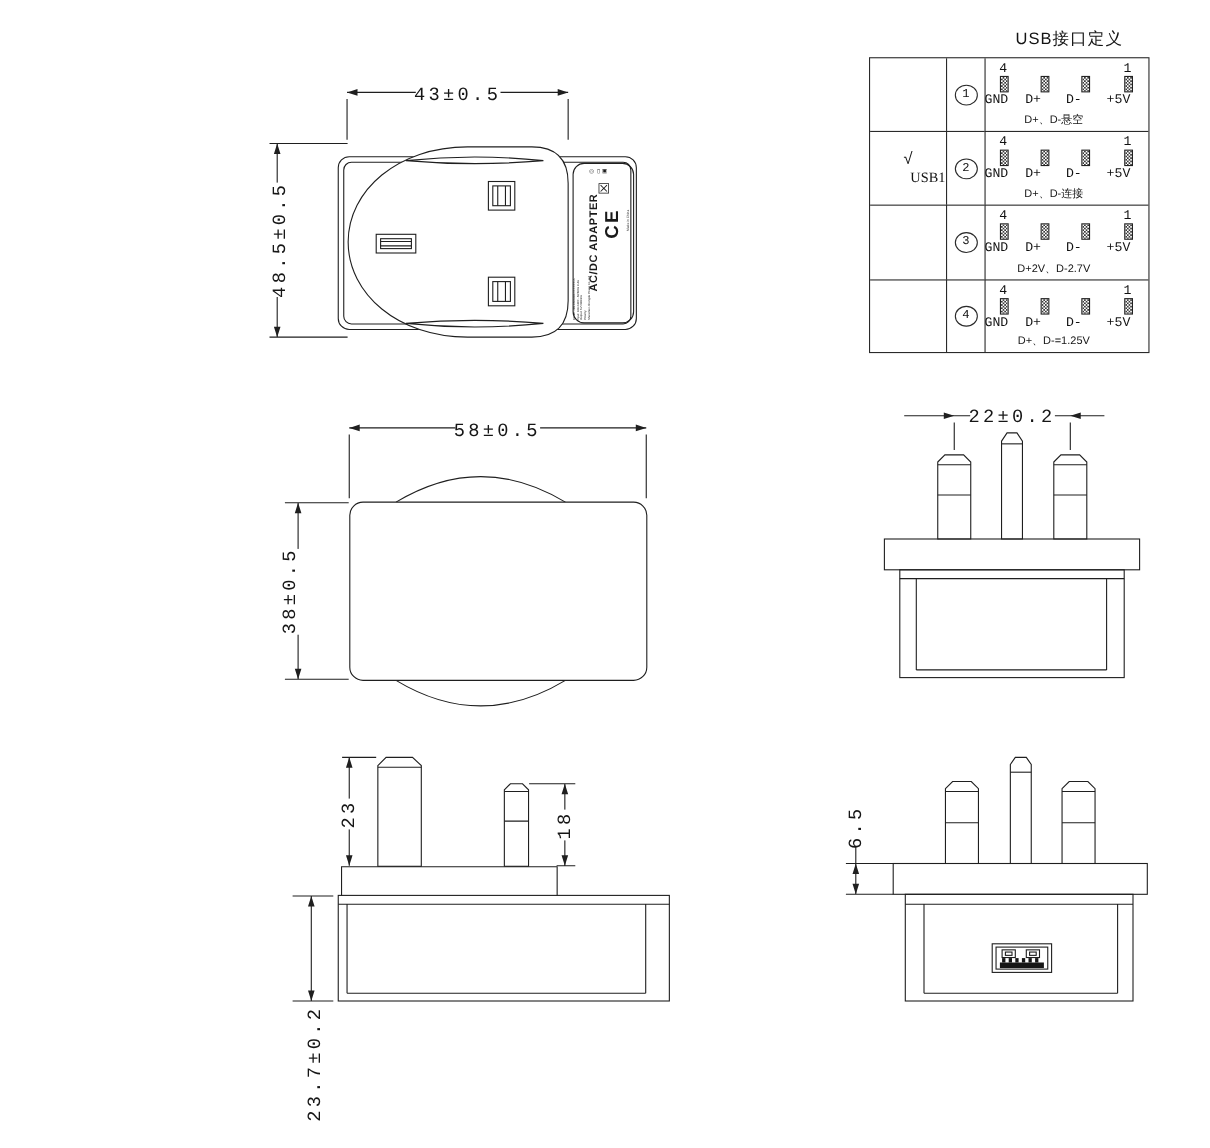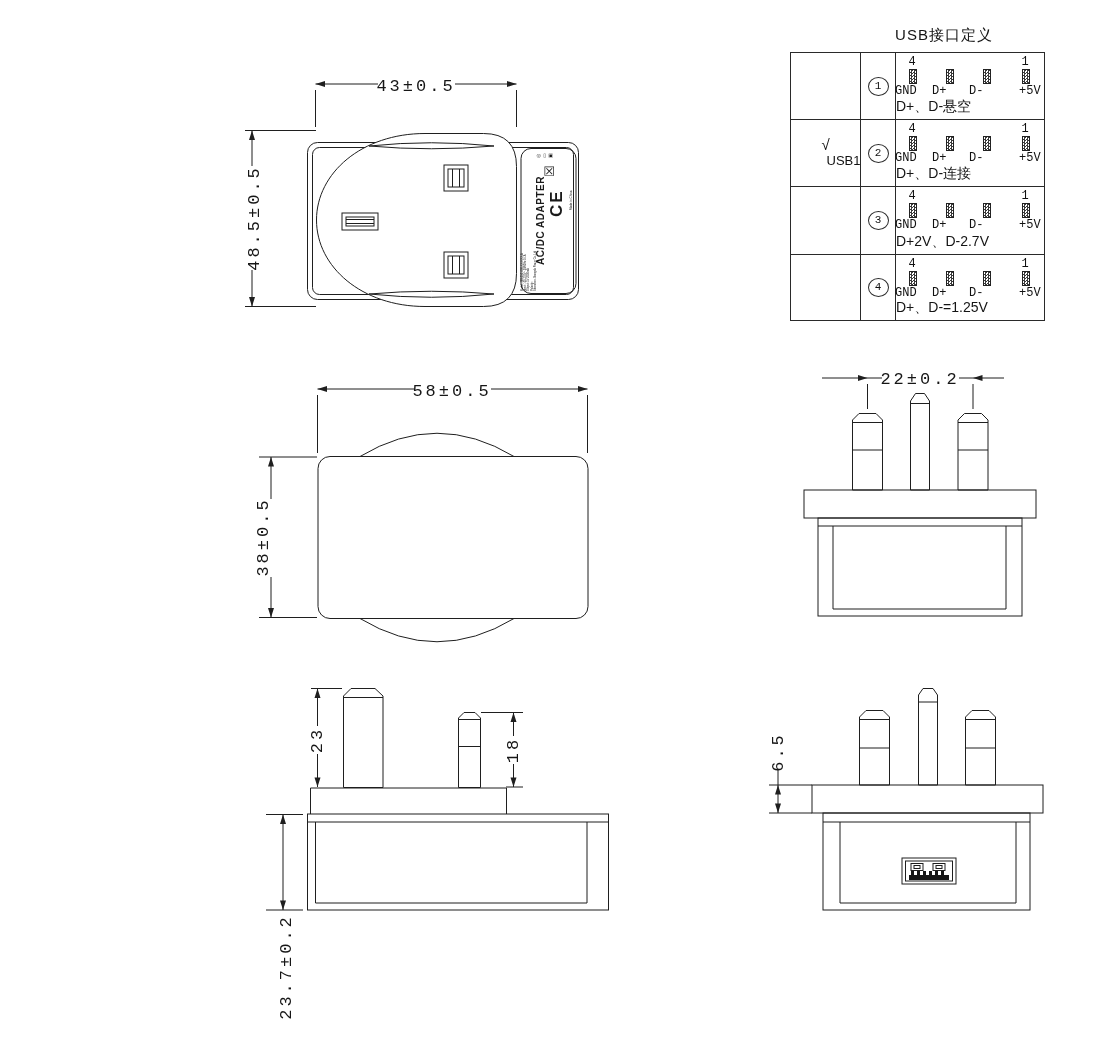--- a/index.html
+++ b/index.html
@@ -2,45 +2,45 @@
 <html><head>
 <meta charset="utf-8">
 <style>
   html,body{margin:0;padding:0;background:#fff;}
   .sheet{position:relative;width:1100px;height:1044px;background:#fff;overflow:hidden;
          font-family:"Liberation Sans",sans-serif;color:#111;}
   svg text{user-select:none;}
   .dim{font-family:"Liberation Mono","DejaVu Sans Mono",monospace;font-size:17px;letter-spacing:3px;fill:#161616;}
 
   
-  .tbl-title{position:absolute;left:819px;top:26px;width:250px;text-align:center;
+  .tbl-title{position:absolute;left:847px;top:26px;width:250px;text-align:center;
              font-size:15px;letter-spacing:1px;color:#141414;}
   .usb-table{position:absolute;left:790px;top:52px;width:255px;height:269px;
              border:1px solid #2a2a2a;display:grid;
              grid-template-columns:69px 35px 1fr;
              grid-template-rows:66px 67px 68px 1fr;box-sizing:border-box;}
   .cell{position:relative;box-sizing:border-box;border-left:1px solid #2a2a2a;border-top:1px solid #2a2a2a;}
   .cell.c1{border-left:none;}
   .cell.r1{border-top:none;}
   .port-cell{display:flex;flex-direction:column;align-items:center;justify-content:center;gap:1px;}
   .check{font-size:15px;line-height:14px;}
-  .portname{font-family:Liberation Sans, sans-serif;font-size:13px;margin-left:36px;}
+  .portname{font-family:Liberation Serif, serif;font-size:13px;margin-left:36px;}
   .idx-cell{display:flex;align-items:center;justify-content:center;}
   .circle-num{width:19px;height:17px;border:1px solid #2a2a2a;border-radius:50%;
               font-family:"Liberation Mono",monospace;font-size:11px;line-height:17px;text-align:center;}
   .pnum{position:absolute;top:2px;font-family:"Liberation Mono",monospace;font-size:12px;text-align:center;}
   .pnum.n4{left:5px;width:22px;}
   .pnum.n1{left:112px;width:34px;}
   .conn{position:absolute;top:16px;width:6px;height:13px;border:1px solid #222;
         background:repeating-conic-gradient(#3a3a3a 0% 25%, #fff 0% 50%);background-size:3px 3px;}
   .conn.p0{left:13px;} .conn.p1{left:50px;} .conn.p2{left:87px;} .conn.p3{left:126px;}
   .plabel{position:absolute;top:31px;width:36px;
           font-family:"Liberation Mono",monospace;font-size:12px;}
-  .plabel.l0{left:-1px;} .plabel.l1{left:36px;} .plabel.l2{left:73px;} .plabel.l3{left:123px;}
-  .pin-note{position:absolute;bottom:3px;left:0;right:24px;font-size:14px;color:#141414;}
+  .plabel.l0{left:-1px;} .plabel.l1{left:36px;} .plabel.l2{left:73px;} .plabel.l3{left:110px;}
+  .pin-note{position:absolute;bottom:3px;left:0;right:24px;text-align:center;font-size:10px;color:#141414;}
 
   
   .label-wrap{position:absolute;left:520px;top:148px;width:56px;height:146px;}
   .label-rot{width:146px;height:56px;transform:rotate(-90deg) translateX(-146px);
              transform-origin:0 0;position:relative;}
   .lbl-print{position:absolute;left:3px;top:1px;width:60px;font-size:2.6px;line-height:1.25;color:#222;}
   .lbl-title{position:absolute;left:29px;top:15px;font-size:10px;font-weight:bold;
              letter-spacing:0.5px;white-space:nowrap;color:#1a1a1a;}
   .lbl-ce{position:absolute;left:77px;top:27px;font-size:17px;font-weight:bold;letter-spacing:2px;color:#1a1a1a;}
   .lbl-weee{position:absolute;left:117px;top:23px;font-size:13px;line-height:13px;color:#1a1a1a;}

